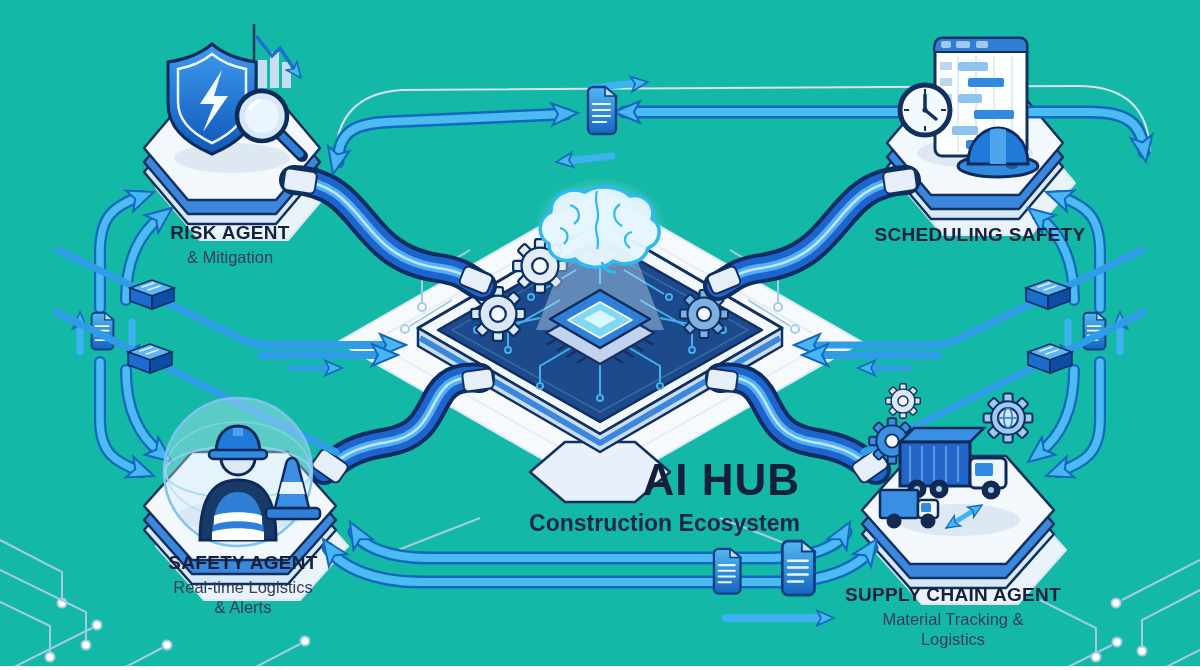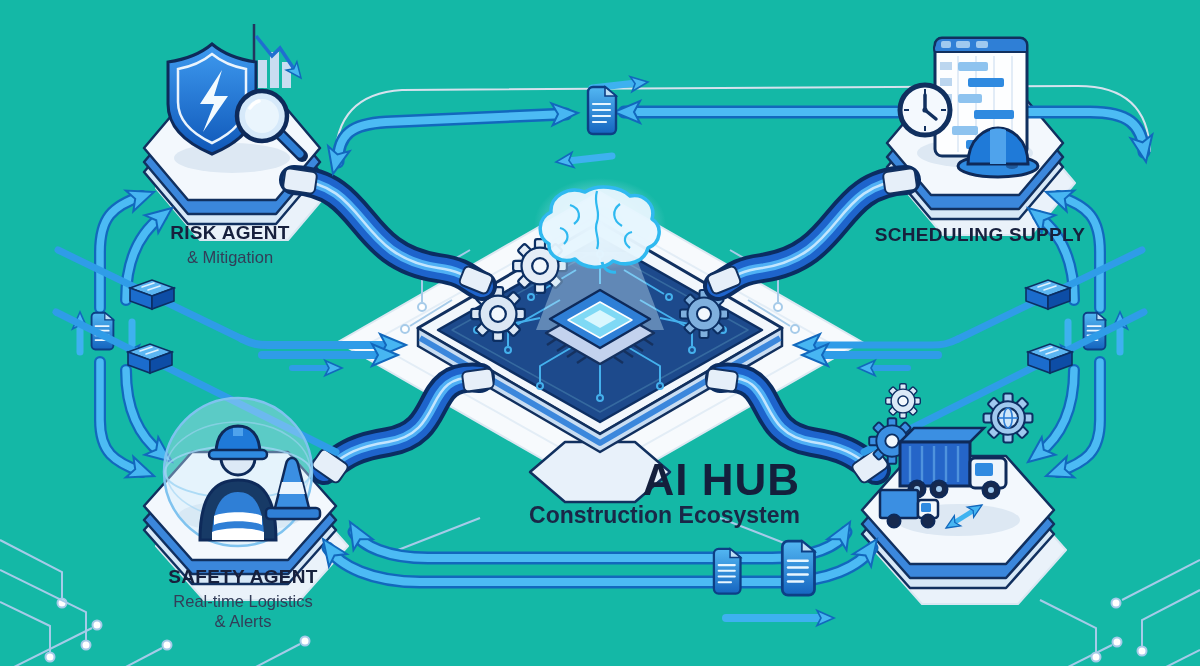--- a/index.html
+++ b/index.html
@@ -4,21 +4,21 @@
 <style>
   html,body{margin:0;padding:0;background:#ffffff;}
   .canvas{position:relative;width:1200px;height:666px;overflow:hidden;background:#14b8a6;
           font-family:"Liberation Sans", sans-serif;}
   svg.scene{position:absolute;left:0;top:0;}
   .agent-label{position:absolute;text-align:center;pointer-events:none;}
   .agent-title{font-weight:bold;font-size:19px;color:#17203d;letter-spacing:.3px;}
   .agent-sub{font-size:16.5px;color:#333d58;line-height:1.22;margin-top:3px;}
   .hub-label{position:absolute;left:400px;top:458px;width:400px;text-align:right;pointer-events:none;}
   .hub-title{font-size:44px;font-weight:800;color:#141f3c;letter-spacing:1px;line-height:1;}
-  .hub-sub{font-size:23px;font-weight:bold;color:#1a2747;margin-top:0;}
+  .hub-sub{font-size:23px;font-weight:bold;color:#1a2747;margin-top:8px;}
 </style>
 </head>
 <body>
 
 <div class="canvas">
 
 <svg class="scene" width="1200" height="670" viewBox="0 0 1200 670">
   <defs>
     <linearGradient id="shieldG" x1="0" y1="0" x2="0" y2="1">
       <stop offset="0" stop-color="#3f9bf0"></stop>
@@ -488,30 +488,37 @@
 </svg>
 
 <div class="agent-label" style="left:95px;top:222px;width:270px;">
   <div class="agent-title">RISK AGENT</div>
   <div class="agent-sub">
     <div>&amp; Mitigation</div>
   </div>
 </div>
 
 <div class="agent-label" style="left:840px;top:224px;width:280px;">
-  <div class="agent-title">SCHEDULING SUPPLY</div>
+  <div class="agent-title">SCHEDULING SAFETY</div>
 </div>
 
-<div class="agent-label" style="left:108px;top:566px;width:270px;">
+<div class="agent-label" style="left:108px;top:552px;width:270px;">
   <div class="agent-title">SAFETY AGENT</div>
   <div class="agent-sub">
     <div>Real-time Logistics</div>
     <div>&amp; Alerts</div>
   </div>
 </div>
 
+<div class="agent-label" style="left:808px;top:584px;width:290px;">
+  <div class="agent-title">SUPPLY CHAIN AGENT</div>
+  <div class="agent-sub">
+    <div>Material Tracking &amp;</div>
+    <div>Logistics</div>
+  </div>
+</div>
 
 <div class="hub-label">
   <div class="hub-title">AI HUB</div>
   <div class="hub-sub">Construction Ecosystem</div>
 </div>
 
 </div>
 
 </body></html>

